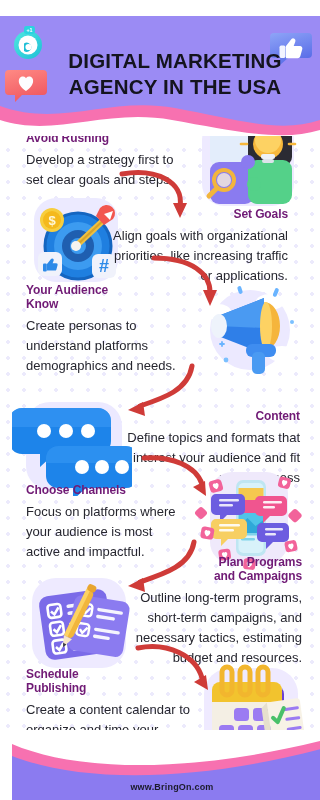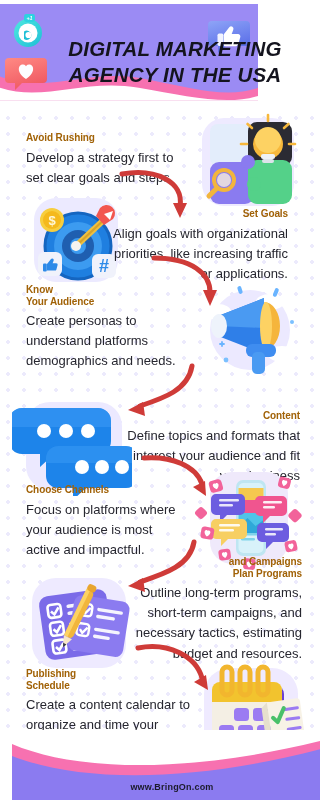--- a/index.html
+++ b/index.html
@@ -16,23 +16,22 @@
     position:absolute; inset:110px 0 60px 0;
     background-image:radial-gradient(#e9e6fb 1.6px, transparent 1.7px);
     background-size:16px 16px;
     opacity:.85;
     pointer-events:none;
     z-index:0;
   }
 
   
   .header{
-    position:absolute; top:4px; left:0; width:258px; height:120px;
+    position:absolute; top:16px; left:0; width:320px; height:120px;
     z-index:3;
-    font-style:italic;
   }
   .header-bg{ position:absolute; inset:0; }
   .header-title{
     position:absolute; left:46px; top:32px; width:258px;
     font-size:20.5px; font-weight:bold; letter-spacing:.2px;
     color:#14141e; line-height:1.28; text-align:center;
   }
   .hdr-line{ display:block; white-space:nowrap; }
 
   
@@ -45,21 +44,21 @@
     position:absolute; left:12px; bottom:0; width:320px; height:70px; z-index:3;padding-left:44px;
   }
   .footer-url{
     position:absolute; left:0; bottom:8px; width:320px; text-align:center;
     font-size:9px; font-weight:bold; color:#1b1b2b; letter-spacing:.2px;
   }
 
   
   .section{ position:absolute; z-index:2; }
   .sec-title{
-    font-weight:bold; color:#a16207; font-size:10px; line-height:1.16;
+    font-weight:bold; color:#701a75; font-size:12px; line-height:1.16;
     letter-spacing:-.1px;
   }
   .sec-body{
     font-size:13px; color:#26262f; line-height:1.55; margin-top:4px;
   }
   .left  .sec-title,.left  .sec-body { text-align:left; }
   .right .sec-title,.right .sec-body { text-align:right; }
 
   .art{ position:absolute; z-index:2; }
   .arrow{ position:absolute; z-index:4; pointer-events:none; }
@@ -183,22 +182,22 @@
   <circle cx="28" cy="68" r="7" fill="#fff5da" opacity=".75"></circle>
 </svg>
 
 <svg class="arrow" style="left:148px; top:252px; width:76px; height:60px;" viewBox="0 0 76 60">
   <path d="M6 6 C44 6 62 22 62 40" stroke="#cf3b38" stroke-width="5" fill="none" stroke-linecap="round"></path>
   <path d="M62 54 l-7 -16 l14 0 z" fill="#cf3b38"></path>
 </svg>
 
 <div class="section left" style="left:26px; top:284px; width:160px;">
   <div class="sec-title">
+    <span style="display:block">Your Audience</span>
     <span style="display:block">Know</span>
-    <span style="display:block">Your Audience</span>
   </div>
   <div class="sec-body">Create personas to understand platforms demographics and needs.</div>
 </div>
 
 <svg class="art" style="left:190px; top:282px; width:118px; height:96px;" viewBox="0 0 118 96">
   <circle cx="60" cy="48" r="40" fill="#ece9ff"></circle>
   <ellipse cx="80" cy="20" rx="14" ry="8" fill="#ffffff"></ellipse>
   <ellipse cx="28" cy="30" rx="13" ry="8" fill="#ffffff"></ellipse>
   <ellipse cx="92" cy="72" rx="14" ry="8" fill="#ffffff"></ellipse>
   <path d="M28 34 L74 16 L74 72 L28 54 Z" fill="#2f7fe8"></path>
@@ -319,22 +318,22 @@
   </g>
 </svg>
 
 <svg class="arrow" style="left:118px; top:538px; width:84px; height:64px;" viewBox="0 0 84 64">
   <path d="M76 4 C72 28 46 36 22 44" stroke="#cf3b38" stroke-width="5" fill="none" stroke-linecap="round"></path>
   <path d="M10 48 l15 -8 l2 14 z" fill="#cf3b38"></path>
 </svg>
 
 <div class="section right" style="right:18px; top:556px; width:186px;">
   <div class="sec-title">
+    <span style="display:block">Plan Programs</span>
     <span style="display:block">and Campaigns</span>
-    <span style="display:block">Plan Programs</span>
   </div>
   <div class="sec-body">Outline long-term programs, short-term campaigns, and necessary tactics, estimating budget and resources.</div>
 </div>
 
 <svg class="art" style="left:22px; top:572px; width:118px; height:104px;" viewBox="0 0 118 104">
   <rect x="10" y="6" width="94" height="90" rx="24" fill="#eeeaff"></rect>
   <g transform="rotate(-8 58 52)">
     <rect x="20" y="20" width="68" height="64" rx="9" fill="#7b6be8"></rect>
     <g stroke="#ffffff" stroke-width="2.6" fill="none">
       <rect x="28" y="29" width="13" height="13" rx="3"></rect>
@@ -377,22 +376,22 @@
   </g>
 </svg>
 
 <svg class="arrow" style="left:134px; top:640px; width:84px; height:62px;" viewBox="0 0 84 62">
   <path d="M4 8 C34 2 62 16 68 38" stroke="#cf3b38" stroke-width="5" fill="none" stroke-linecap="round"></path>
   <path d="M74 50 l-14 -8 l12 -7 z" fill="#cf3b38"></path>
 </svg>
 
 <div class="section left" style="left:26px; top:668px; width:166px;">
   <div class="sec-title">
+    <span style="display:block">Schedule</span>
     <span style="display:block">Publishing</span>
-    <span style="display:block">Schedule</span>
   </div>
   <div class="sec-body">Create a content calendar to organize and time your posts effectively.</div>
 </div>
 
 <svg class="art" style="left:194px; top:662px; width:116px; height:104px;" viewBox="0 0 116 104">
   <rect x="10" y="6" width="94" height="92" rx="26" fill="#efeaff"></rect>
   <rect x="20" y="24" width="70" height="66" rx="8" fill="#6b3fd4"></rect>
   <rect x="18" y="20" width="70" height="62" rx="8" fill="#f4efe4"></rect>
   <path d="M18 28 a8 8 0 0 1 8 -8 h54 a8 8 0 0 1 8 8 v12 h-70 z" fill="#f2c32e"></path>
   <g fill="#9b7bf2">

